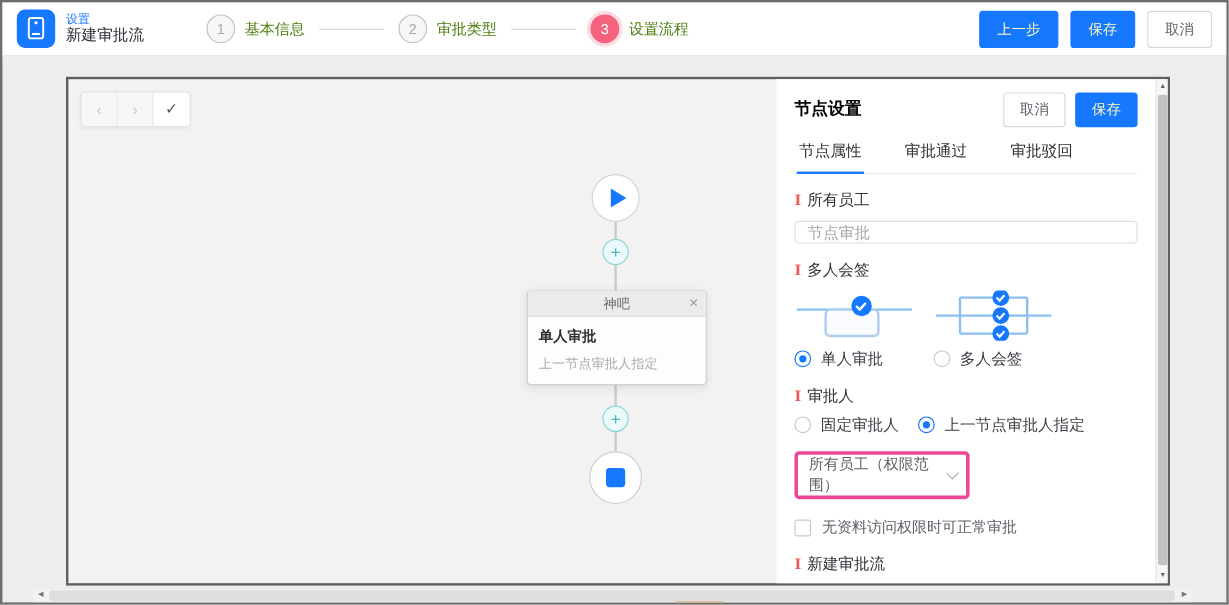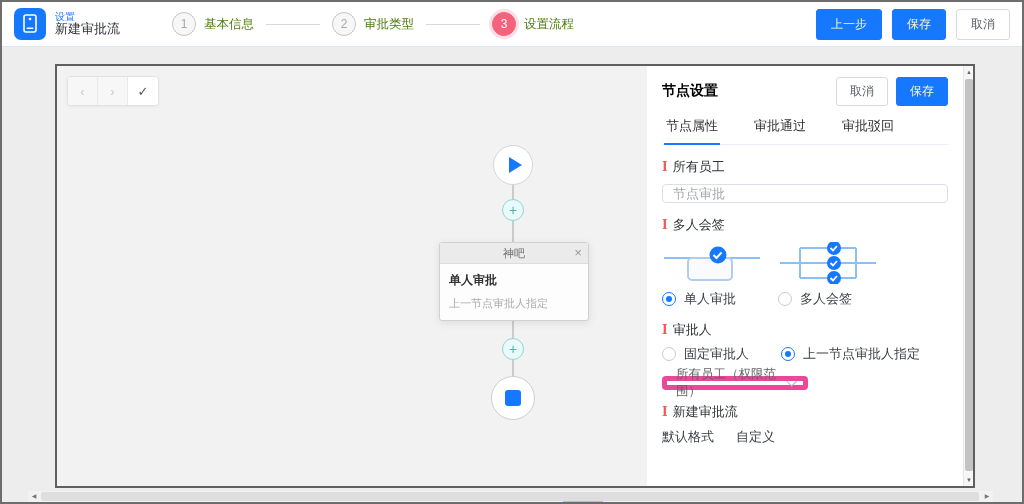--- a/index.html
+++ b/index.html
@@ -77,27 +77,27 @@
   .f-label { display:flex; align-items:center; font-size:13px; color:#2f3338; font-weight:500; }
   .req { color:#f25a5a; font-family:"DejaVu Serif",serif; font-weight:bold; font-size:12px; margin-right:5px; }
   .f-input { width:100%; height:19px; border:1px solid #dcdfe6; border-radius:4px; padding:0 10px;
              font-size:13px; color:#606266; margin-top:8px; font-family:inherit; background:#fff; }
   .f-input::placeholder { color:#a3a7ad; }
 
   .sec { margin-top:13px; }
   .type-row { display:flex; gap:4px; margin-top:8px; }
   .type-col { width:112px; }
   .type-col svg { display:block; }
-  .radio-row { display:flex; align-items:center; gap:32px; margin-top:6px; }
+  .radio-row { display:flex; align-items:center; gap:16px; margin-top:6px; }
   .radio-item { display:flex; align-items:center; gap:8px; font-size:13px; color:#3a3e45; cursor:pointer; }
   .radio { width:14px; height:14px; border:1px solid #c6cad1; border-radius:50%; background:#fff; flex:0 0 auto; }
   .radio.on { border-color:#1677ff; display:flex; align-items:center; justify-content:center; }
   .radio.on::after { content:""; width:6px; height:6px; border-radius:50%; background:#1677ff; }
 
-  .select { width:146px; height:14px; border:5px solid #ec4899; border-radius:4px; margin-top:13px;
+  .select { width:146px; height:40px; border:3px solid #ec4899; border-radius:4px; margin-top:13px;
             display:flex; align-items:center; padding:0 9px; font-size:12.5px; color:#606266; cursor:pointer; }
   .chev { margin-left:auto; width:8px; height:8px; border-right:1px solid #b0b4bb; border-bottom:1px solid #b0b4bb;
           transform:rotate(45deg) translateY(-2px); }
   .check-row { display:flex; align-items:center; gap:9px; margin-top:15px; font-size:12.5px; color:#5d6169; cursor:pointer; }
   .checkbox { width:14px; height:14px; border:1px solid #c6cad1; border-radius:2px; background:#fff; flex:0 0 auto; }
 
   
   .vscroll { position:absolute; left:961px; top:64px; width:10px; height:420px; background:#f6f6f6;
              border-left:1px solid #e6e6e6; }
   .vs-arrow { position:absolute; left:0; width:10px; height:12px; color:#666; font-size:6px; text-align:center;
@@ -259,20 +259,24 @@
           <span class="radio on"></span>
           <span>上一节点审批人指定</span>
         </div>
       </div>
       <div class="select">
         <span>所有员工（权限范围）</span>
         <span class="chev"></span>
       </div>
     </div>
 
+    <div class="check-row">
+      <span class="checkbox"></span>
+      <span>无资料访问权限时可正常审批</span>
+    </div>
 
     <div class="sec">
       <div class="f-label">
         <span class="req">I</span>
         <span>新建审批流</span>
       </div>
       <div class="radio-row" style="gap:22px; margin-top:7px">
         <div class="radio-item">
 
           <span>默认格式</span>

